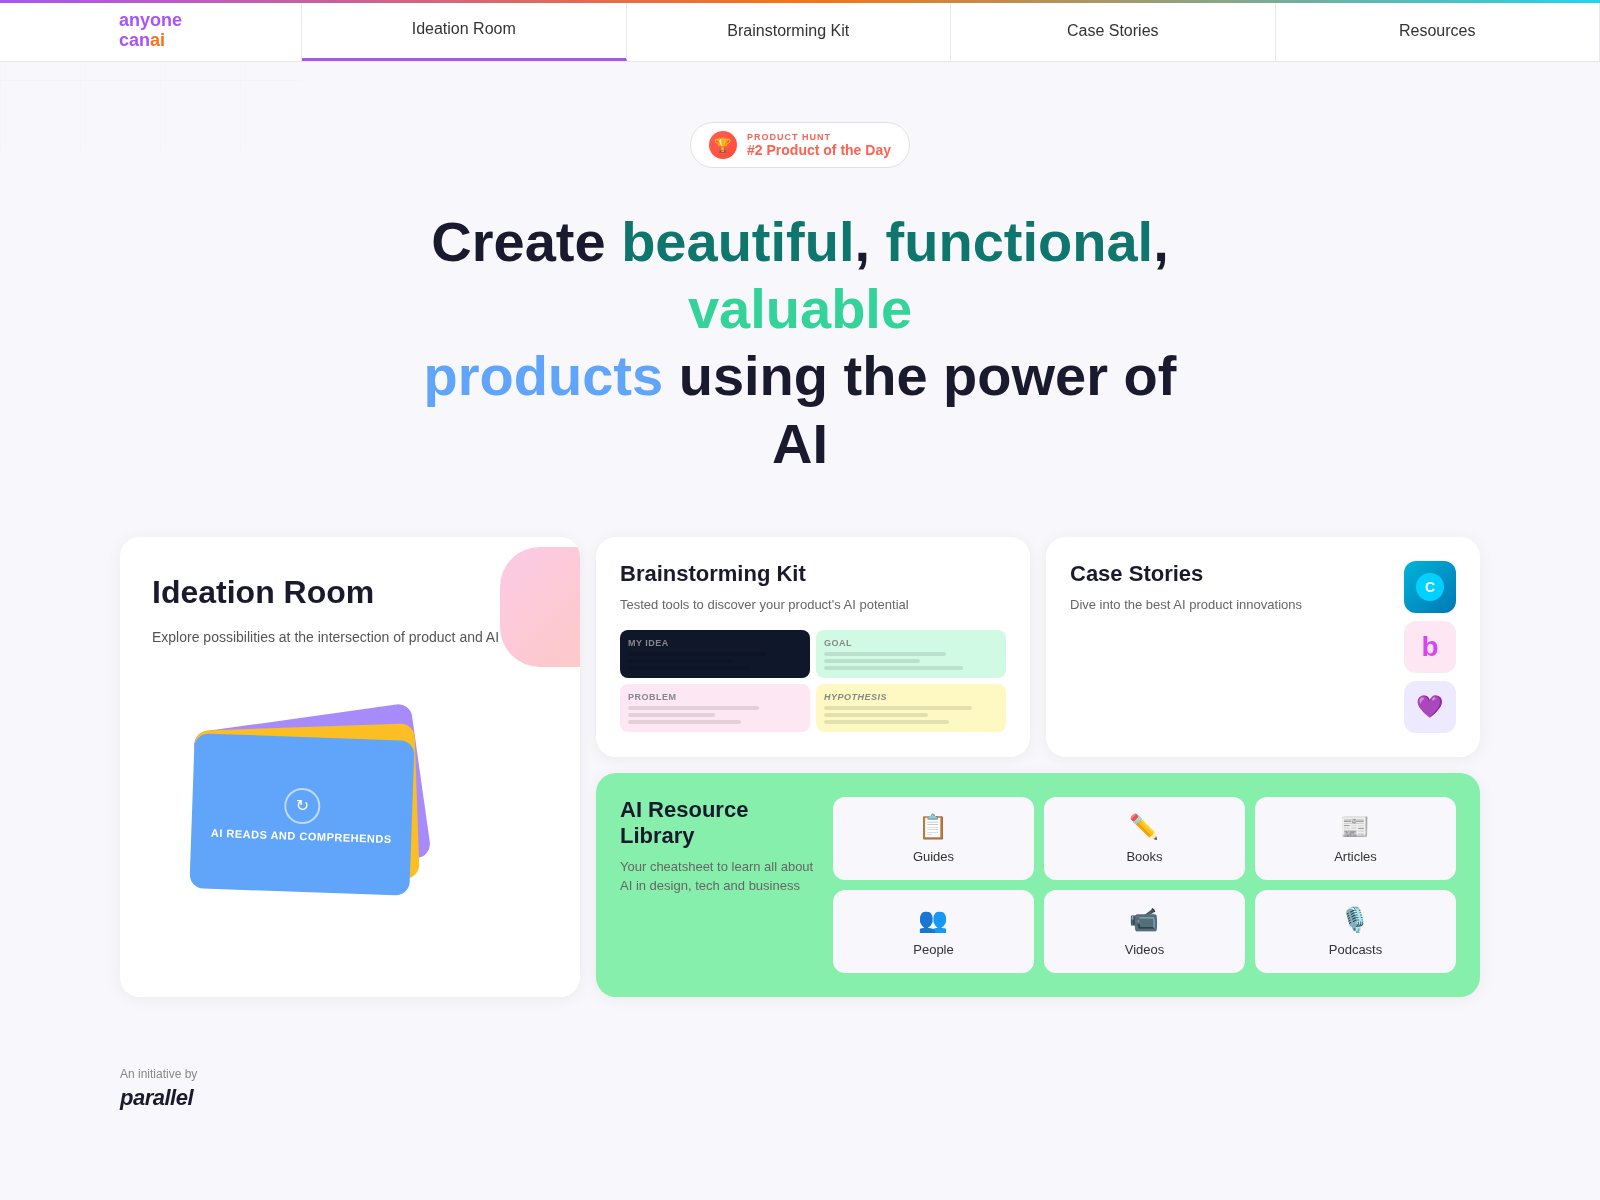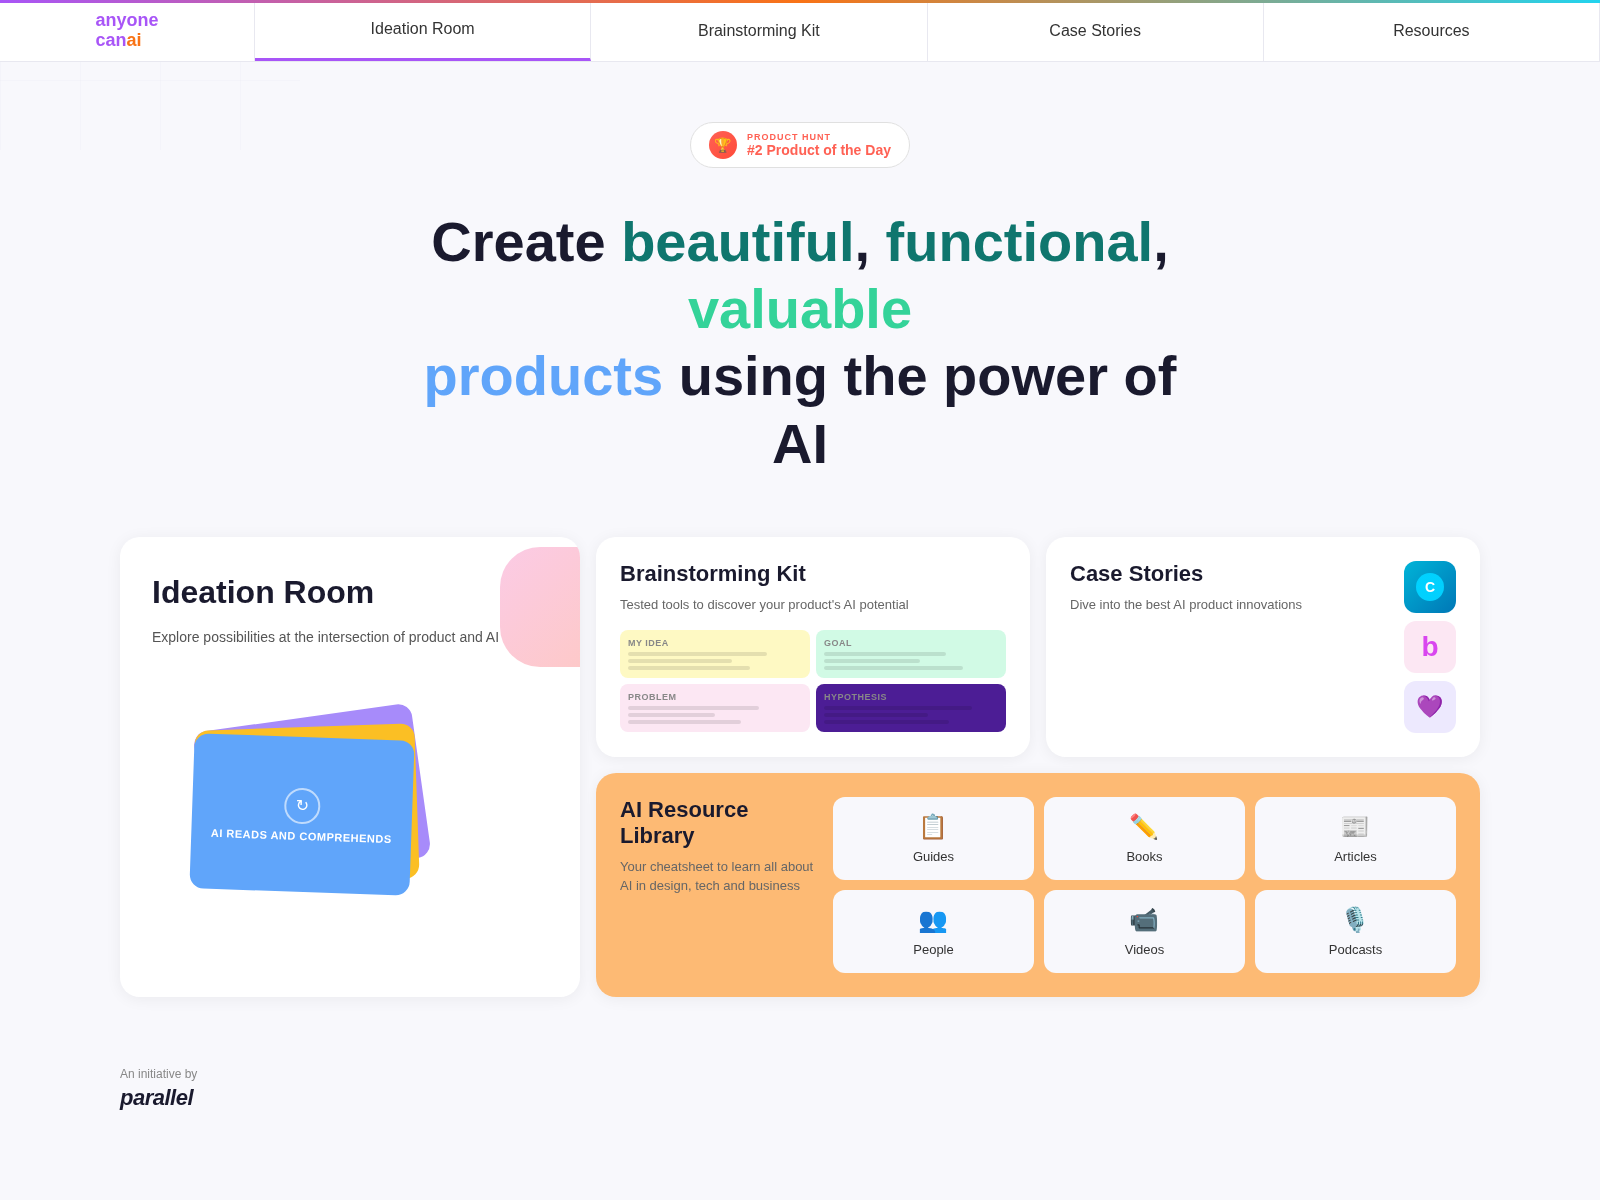--- a/index.html
+++ b/index.html
@@ -14,21 +14,21 @@
     
     nav {
       display: flex;
       align-items: center;
       background: white;
       border-bottom: 1px solid #e8e8f0;
       height: 62px;
       position: relative;
     }
     .nav-logo {
-      width: 255px;
+      width: 302px;
       display: flex;
       align-items: center;
       justify-content: center;
       border-right: 1px solid #e8e8f0;
       height: 100%;
       padding: 0 24px;
     }
     .logo-text {
       font-size: 18px;
       font-weight: 700;
@@ -267,24 +267,24 @@
       display: grid;
       grid-template-columns: 1fr 1fr;
       gap: 6px;
     }
     .bk-card {
       border-radius: 8px;
       padding: 8px;
       font-size: 10px;
       color: #333;
     }
-    .bk-card-yellow { background: #fef9c3; }
+    .bk-card-yellow { background: #0f172a; }
     .bk-card-pink { background: #fce7f3; }
     .bk-card-green { background: #d1fae5; }
-    .bk-card-blue { background: #4c1d95; }
+    .bk-card-blue { background: #fef9c3; font-style: italic; }
     .bk-label {
       font-size: 9px;
       font-weight: 600;
       color: #888;
       margin-bottom: 4px;
       text-transform: uppercase;
       letter-spacing: 0.5px;
     }
     .bk-lines { display: flex; flex-direction: column; gap: 3px; }
     .bk-line {
@@ -327,21 +327,21 @@
       background: #fce7f3;
       font-size: 22px;
     }
     .cs-icon-purple {
       background: #ede9fe;
       font-size: 22px;
     }
 
     
     .card-ai-resource {
-      background: #fdba74;
+      background: #86efac;
       border-radius: 20px;
       padding: 24px;
       box-shadow: 0 2px 16px rgba(0,0,0,0.06);
       display: flex;
       gap: 13px;
     }
     .ar-content { flex: 0 0 200px; }
     .ar-grid {
       display: grid;
       grid-template-columns: repeat(3, 1fr);

